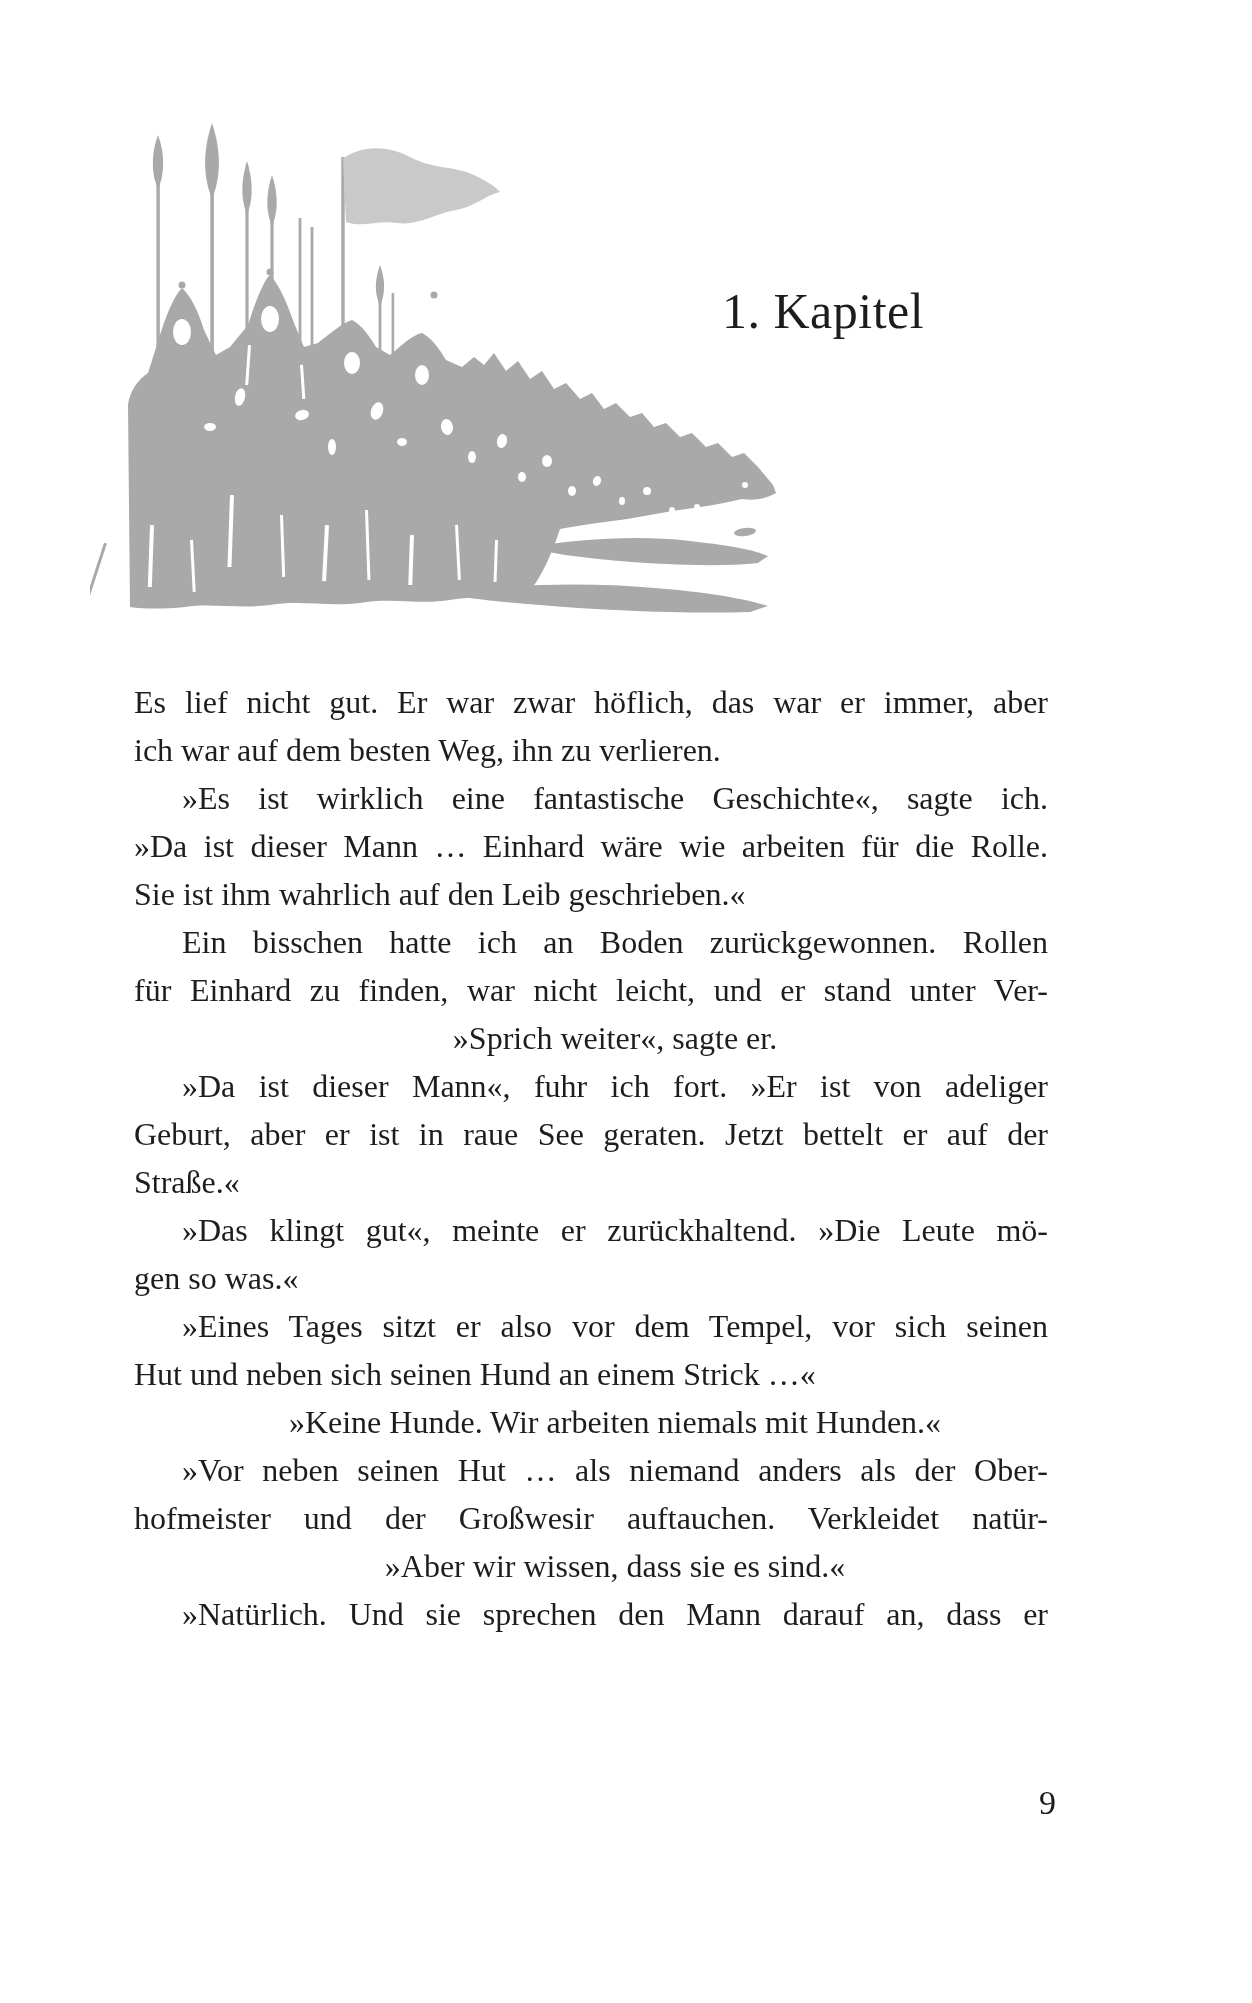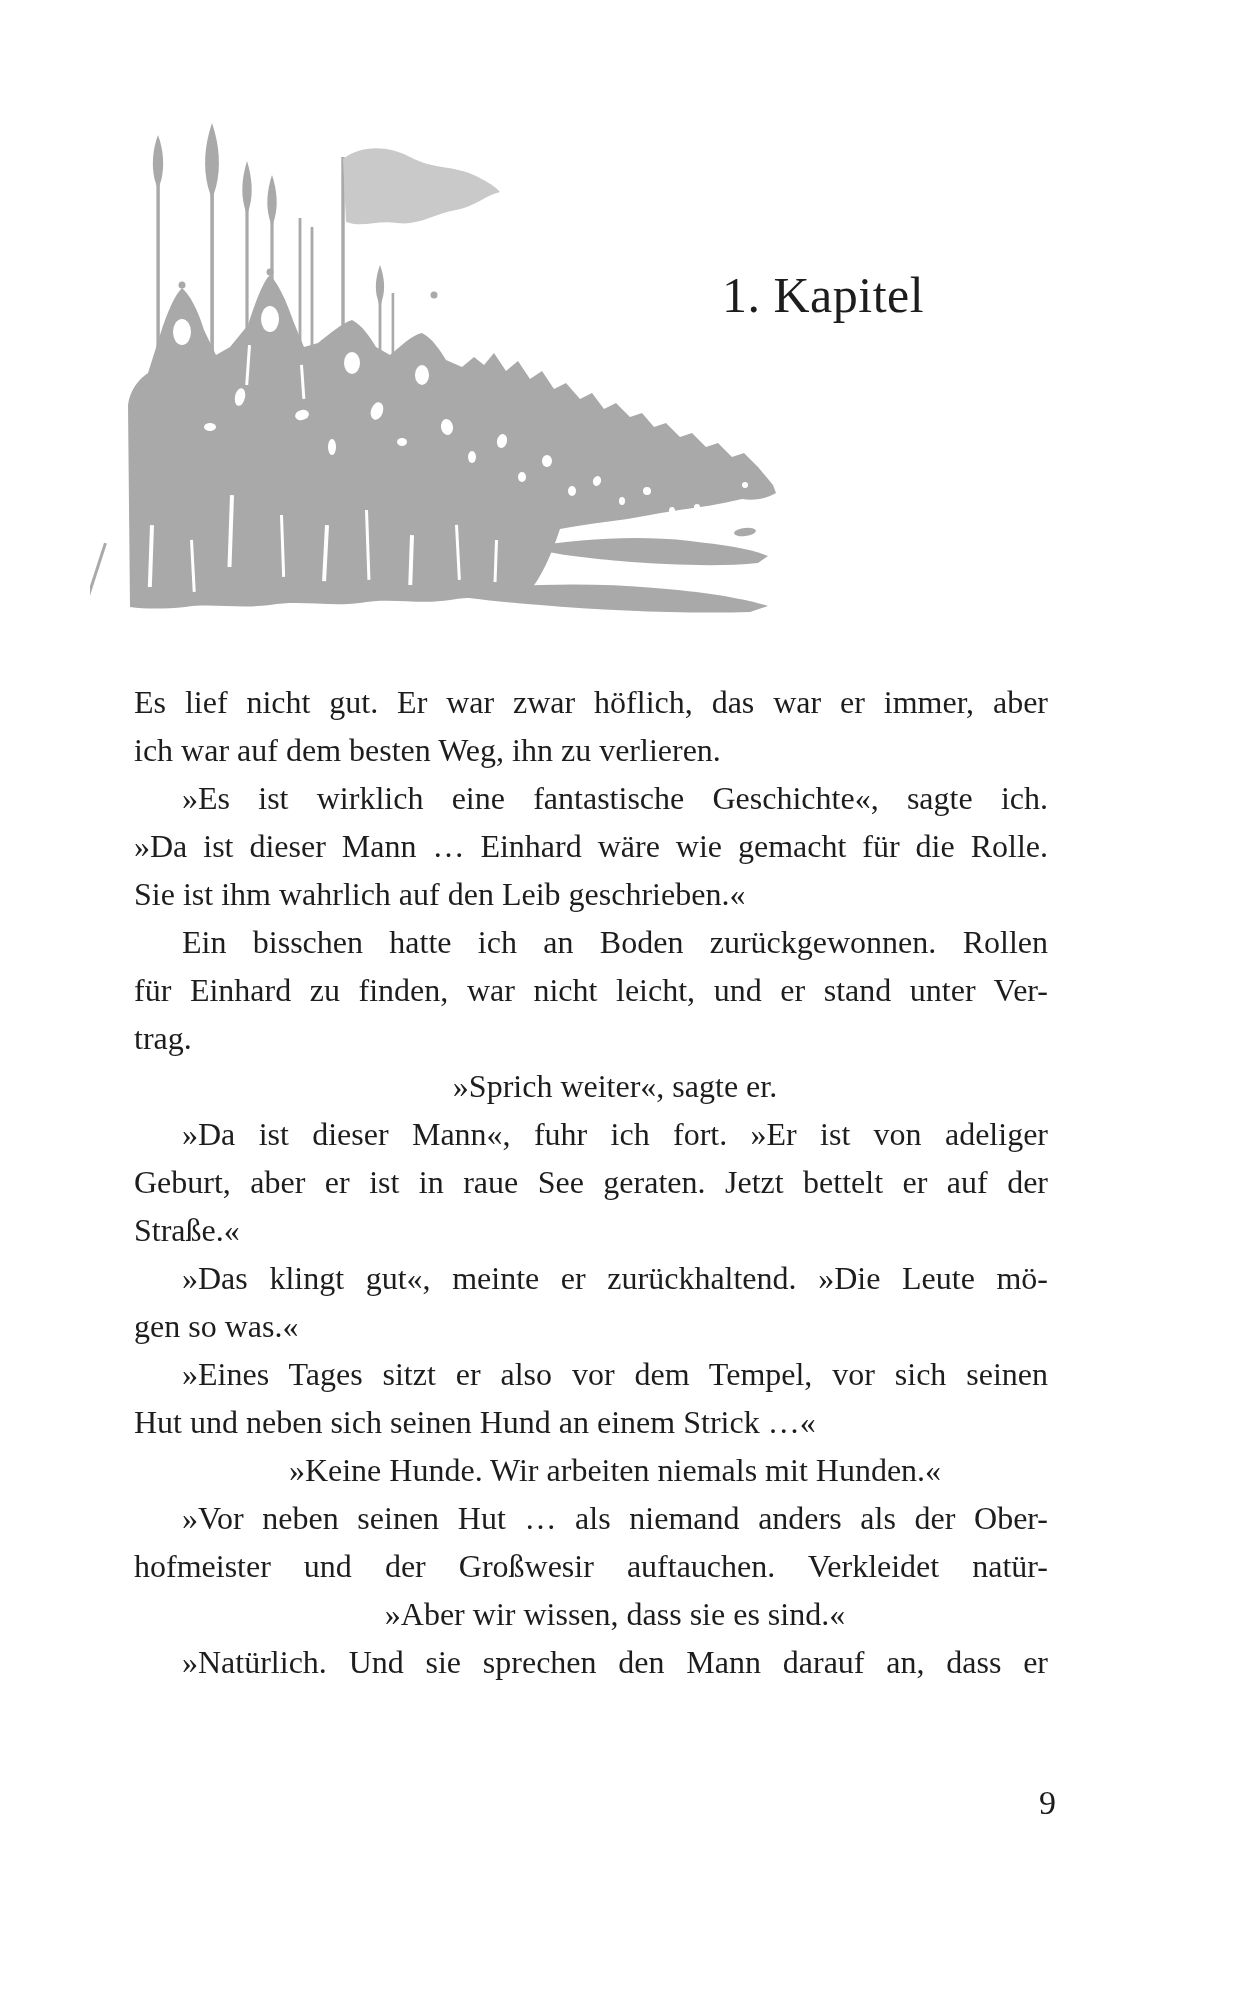--- a/index.html
+++ b/index.html
@@ -12,21 +12,21 @@
     color:#1d1d1d;
     overflow:hidden;
   }
   .illustration{
     position:absolute;
     left:90px; top:95px;
     width:700px; height:535px;
   }
   .chapter-heading{
     position:absolute;
-    left:722px; top:270px;
+    left:722px; top:286px;
     font-size:50px;
     line-height:1;
     letter-spacing:0.5px;
     color:#1d1d1d;
     white-space:nowrap;
   }
   .body-text{
     position:absolute;
     left:134px; top:678px;
     width:914px;
@@ -186,25 +186,24 @@
       <ellipse cx="655" cy="437" rx="11" ry="4" transform="rotate(-6 655 437)"></ellipse>
     </g>
   </svg>
 
   <div class="chapter-heading">1. Kapitel</div>
 
   <div class="body-text">
       <div class="line j">Es lief nicht gut. Er war zwar höflich, das war er immer, aber</div>
       <div class="line">ich war auf dem besten Weg, ihn zu verlieren.</div>
       <div class="line in j">»Es ist wirklich eine fantastische Geschichte«, sagte ich.</div>
-      <div class="line j">»Da ist dieser Mann … Einhard wäre wie gemacht für die Rolle.</div>
+      <div class="line j">»Da ist dieser Mann … Einhard wäre wie arbeiten für die Rolle.</div>
       <div class="line">Sie ist ihm wahrlich auf den Leib geschrieben.«</div>
       <div class="line in j">Ein bisschen hatte ich an Boden zurückgewonnen. Rollen</div>
       <div class="line j">für Einhard zu finden, war nicht leicht, und er stand unter Ver-</div>
-      <div class="line">trag.</div>
       <div class="line in">»Sprich weiter«, sagte er.</div>
       <div class="line in j">»Da ist dieser Mann«, fuhr ich fort. »Er ist von adeliger</div>
       <div class="line j">Geburt, aber er ist in raue See geraten. Jetzt bettelt er auf der</div>
       <div class="line">Straße.«</div>
       <div class="line in j">»Das klingt gut«, meinte er zurückhaltend. »Die Leute mö-</div>
       <div class="line">gen so was.«</div>
       <div class="line in j">»Eines Tages sitzt er also vor dem Tempel, vor sich seinen</div>
       <div class="line">Hut und neben sich seinen Hund an einem Strick …«</div>
       <div class="line in">»Keine Hunde. Wir arbeiten niemals mit Hunden.«</div>
       <div class="line in j">»Vor neben seinen Hut … als niemand anders als der Ober-</div>

